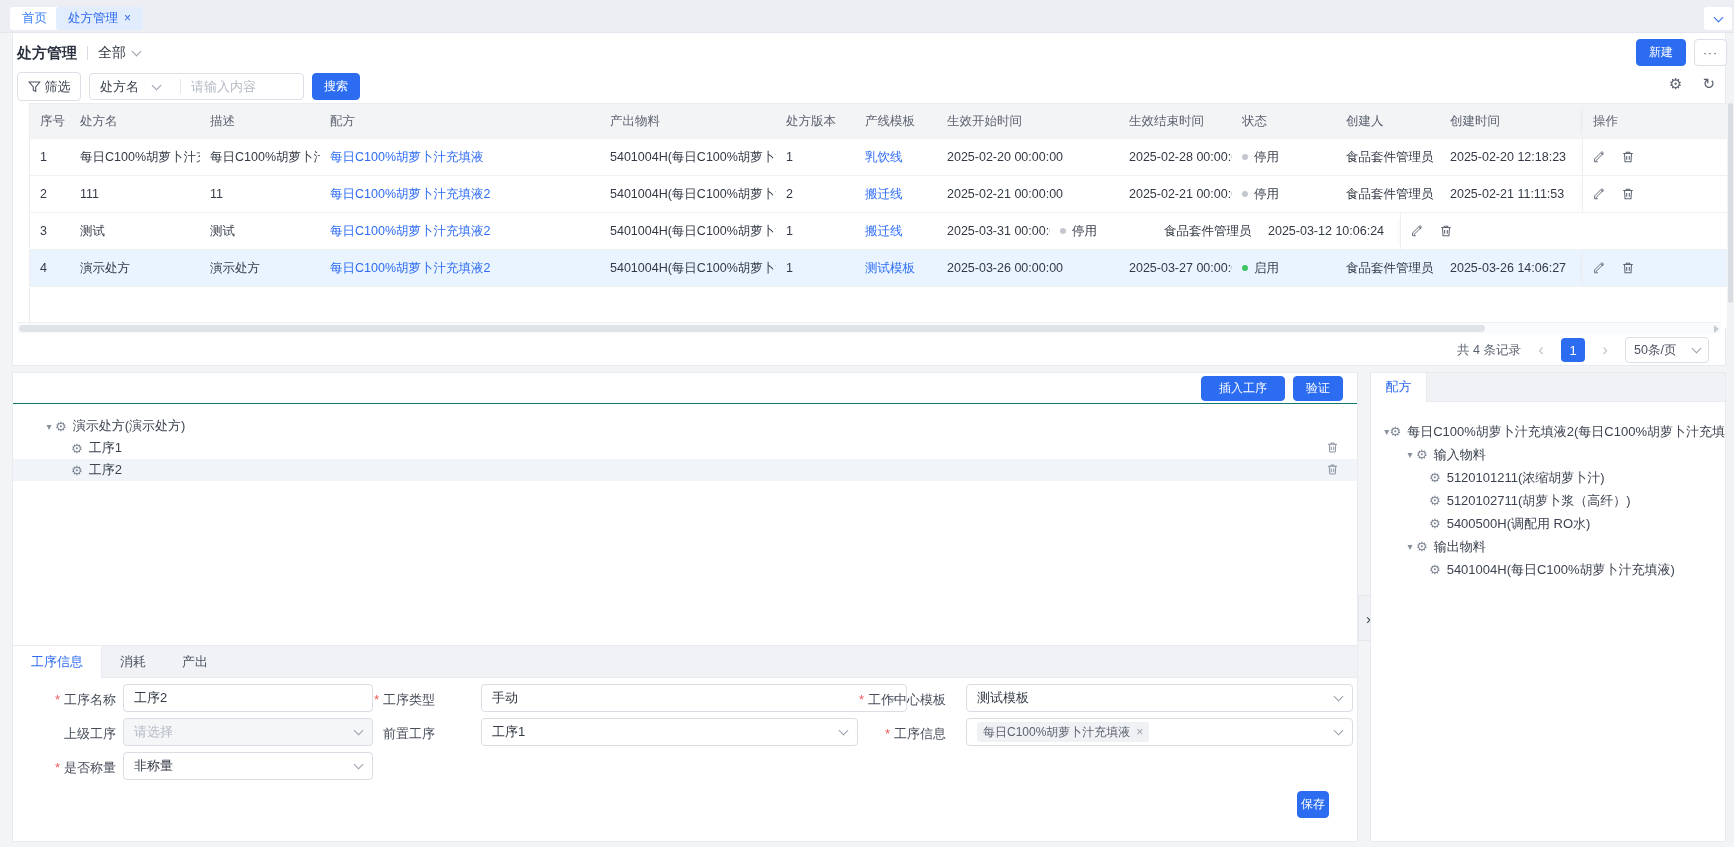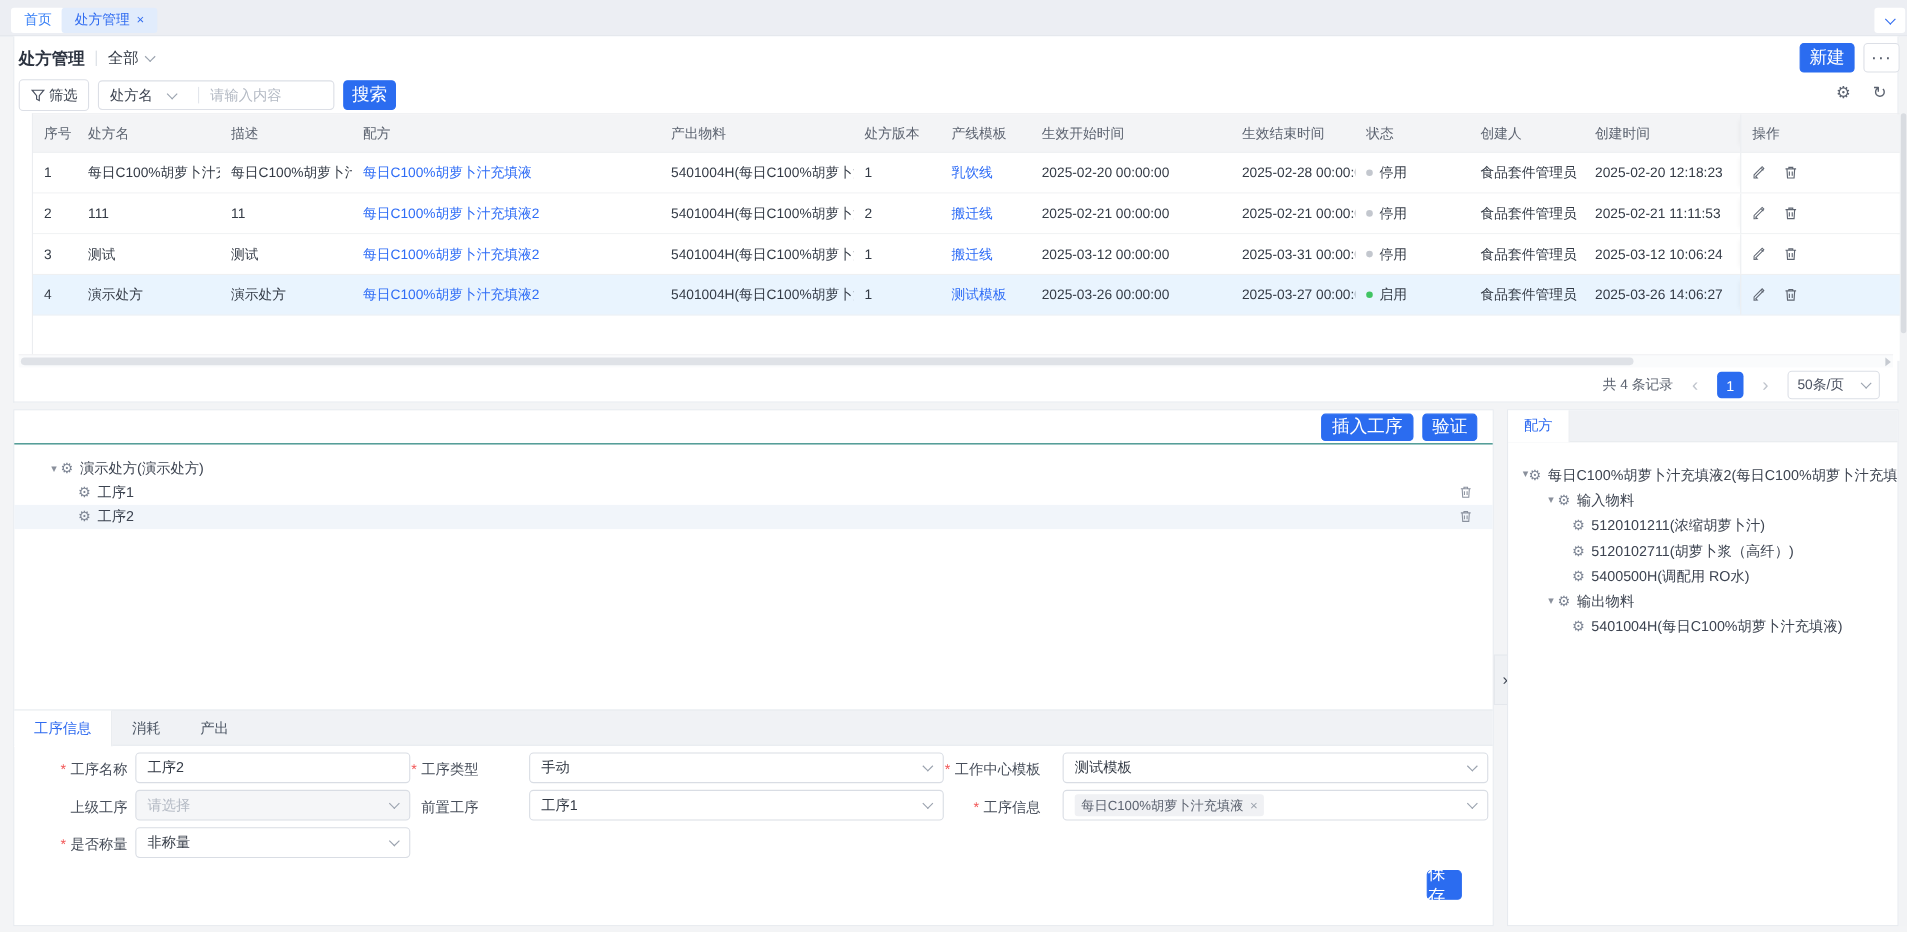--- a/index.html
+++ b/index.html
@@ -20,21 +20,21 @@
   .tab-dd{position:absolute;right:2px;top:7px;width:28px;height:23px;background:#fff;border-radius:3px;display:flex;align-items:center;justify-content:center;}
   .chev{display:inline-block;width:6px;height:6px;border-right:1.5px solid #9aa2ae;border-bottom:1.5px solid #9aa2ae;transform:rotate(45deg);margin-top:-3px;}
   .chev.blue{border-color:#2f6bf0;}
 
   
   .top-card{left:12px;top:33px;width:1714px;height:333px;border-top:none;}
   .title-row{position:absolute;left:4px;top:8px;height:24px;display:flex;align-items:center;}
   .page-title{font-size:15px;font-weight:bold;color:#2c3340;}
   .title-div{width:1px;height:14px;background:#d8dce3;margin:0 10px;}
   .scope{font-size:14px;color:#333a45;margin-right:7px;}
-  .btn{display:flex;align-items:center;justify-content:center;border-radius:4px;font-size:16px;box-sizing:border-box;cursor:pointer;}
+  .btn{display:flex;align-items:center;justify-content:center;border-radius:4px;font-size:12px;box-sizing:border-box;cursor:pointer;}
   .btn.primary{background:#2b6cf0;color:#fff;border:1px solid #2b6cf0;}
   .btn.plain{background:#fff;color:#4a5160;border:1px solid #dcdfe6;}
   .new-btn{position:absolute;left:1623px;top:6px;width:50px;height:27px;}
   .more-btn{position:absolute;left:1681px;top:6px;width:33px;height:27px;letter-spacing:1px;}
 
   .filter-row{position:absolute;left:4px;top:40px;height:27px;display:flex;align-items:center;}
   .filter-btn{width:62px;height:27px;border:1px solid #dcdfe6;border-radius:4px;display:flex;align-items:center;justify-content:center;gap:4px;background:#fff;color:#3c4350;}
   .search-combo{margin-left:8px;width:215px;height:27px;border:1px solid #dcdfe6;border-radius:4px;display:flex;align-items:center;background:#fff;box-sizing:border-box;}
   .combo-field{width:78px;padding-left:10px;color:#3c4350;display:flex;align-items:center;gap:14px;}
   .combo-sep{width:1px;height:15px;background:#e3e6ec;margin:0 8px 0 2px;}
@@ -232,21 +232,20 @@
     </div>
 
     <div class="trow">
       <div class="tc c0">3</div>
       <div class="tc c1">测试</div>
       <div class="tc c2">测试</div>
       <div class="tc c3"><span class="lnk">每日C100%胡萝卜汁充填液2</span></div>
       <div class="tc c4">5401004H(每日C100%胡萝卜汁充...</div>
       <div class="tc c5">1</div>
       <div class="tc c6"><span class="lnk">搬迁线</span></div>
-      <div class="tc c7">2025-03-12 00:00:00</div>
       <div class="tc c8">2025-03-31 00:00:00</div>
       <div class="tc c9"><span class="dot"></span><span>停用</span></div>
       <div class="tc c10">食品套件管理员</div>
       <div class="tc c11">2025-03-12 10:06:24</div>
       <div class="tc c12">
           <div class="ops">
         <span class="icon-btn">
               <svg width="14" height="14" viewBox="0 0 16 16" fill="none" stroke="#5f6672" stroke-width="1.2">
                 <path d="M3 13.2 12.3 3.9l-1.9-1.9L1.1 11.3 1 15l3.7-.1z" transform="scale(0.9) translate(1,0)"></path>
                 <path d="M9.5 3.5l2 2"></path>
@@ -347,21 +346,21 @@
     <div class="ftab active">工序信息</div>
     <div class="ftab">消耗</div>
     <div class="ftab">产出</div>
   </div>
 
   <div class="fld-label req" style="left:10px;top:318px;width:93px;">工序名称</div>
   <div class="fld" style="left:110px;top:311px;width:250px;">
     <span>工序2</span>
   </div>
   <div class="fld-label req" style="left:330px;top:318px;width:92px;">工序类型</div>
-  <div class="fld" style="left:468px;top:311px;width:377px;">
+  <div class="fld" style="left:468px;top:311px;width:426px;">
     <span>手动</span>
     <span class="chev"></span>
   </div>
   <div class="fld-label req" style="left:820px;top:318px;width:113px;">工作中心模板</div>
   <div class="fld" style="left:953px;top:311px;width:387px;">
     <span>测试模板</span>
     <span class="chev"></span>
   </div>
 
   <div class="fld-label" style="left:10px;top:352px;width:93px;">上级工序</div>

